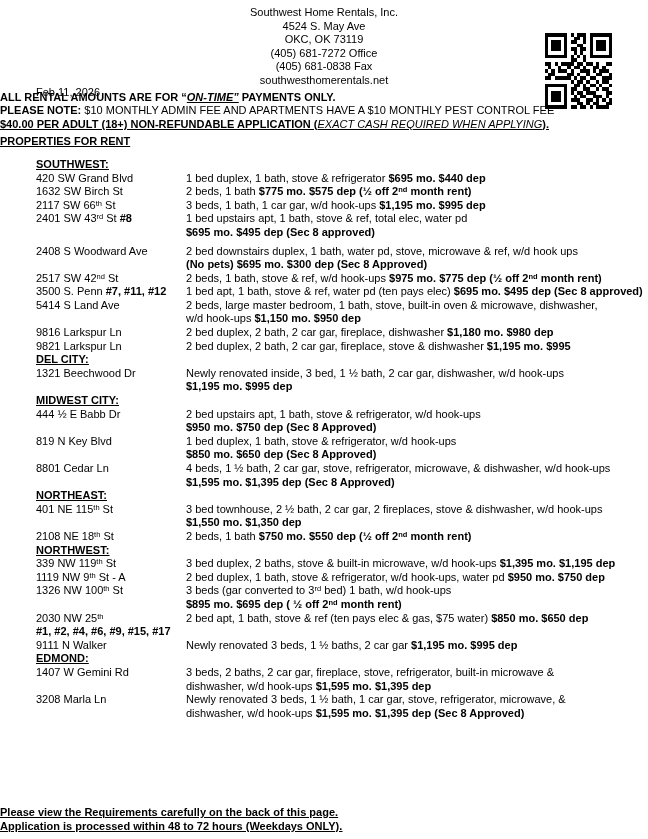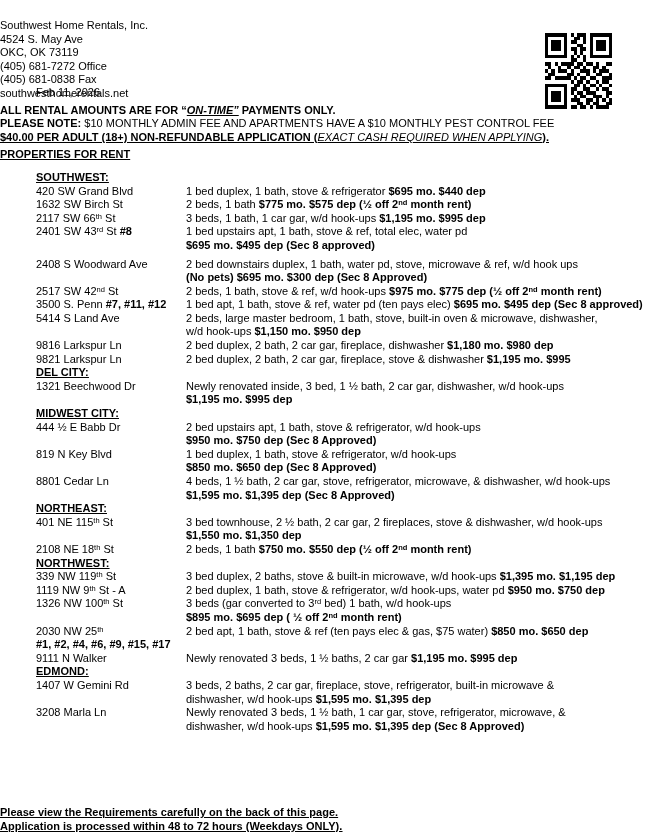--- a/index.html
+++ b/index.html
@@ -5,21 +5,21 @@
   html,body{margin:0;padding:0;}
   body{
     width:648px;height:839px;background:#ffffff;color:#000;
     font-family:"Liberation Sans",sans-serif;font-size:11px;line-height:13.6px;
     position:relative;overflow:hidden;
   }
   .b{font-weight:bold}
   .i{font-style:italic}
   .u{text-decoration:underline}
   .sup{font-size:7.5px;vertical-align:3.5px;line-height:0}
-  .header{padding-top:19px;}
+  .header{padding-top:6px;text-align:center}
   .date{position:absolute;left:36px;top:86px}
   .qr{position:absolute;left:545px;top:33px;width:67px;height:76px}
   .notices{margin-top:3px;text-align:left}
   .notice-line.gap{margin-top:4px}
   .listings{margin-left:36px;margin-top:9px}
   .section.gap{}
   .section-title{font-weight:bold;text-decoration:underline}
   .listing{display:flex}
   .listing.gap{margin-top:5px}
   .addr{width:150px;flex:none}

